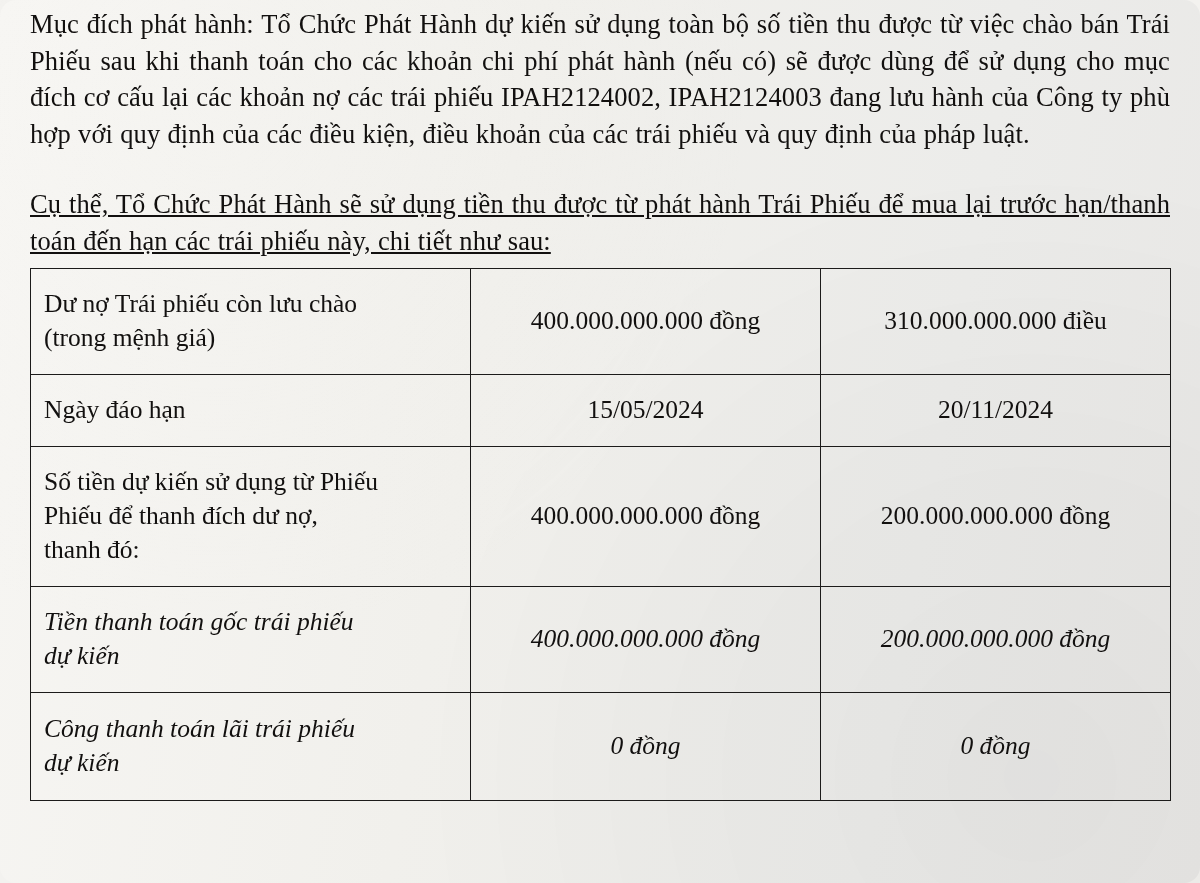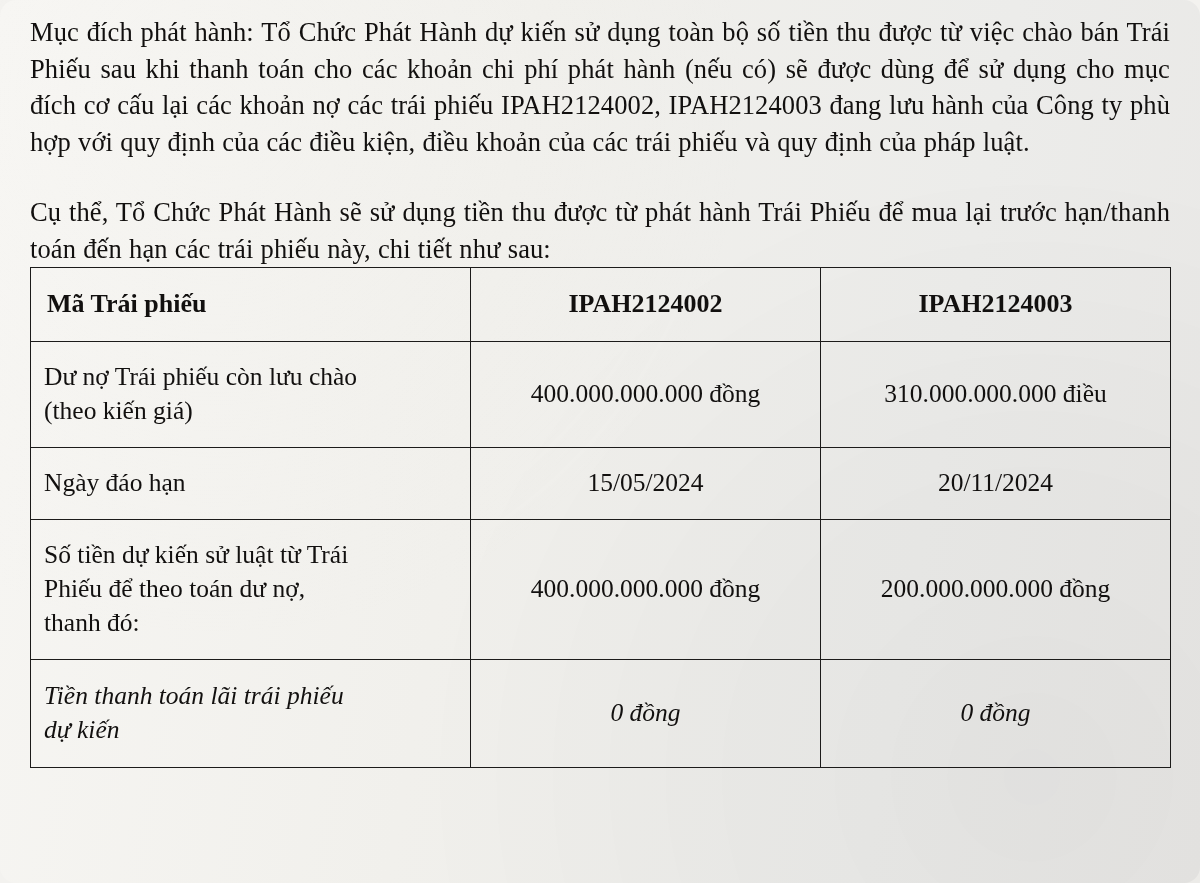--- a/index.html
+++ b/index.html
@@ -15,21 +15,21 @@
     color: #12100f;
     overflow: hidden;
   }
   .page {
     position: relative;
     width: 1200px;
     height: 883px;
     background:
       linear-gradient(100deg, #f7f6f3 0%, #f1f0ec 40%, #ececea 75%, #e9e8e6 100%);
     box-sizing: border-box;
-    padding: 14px 30px 0 30px;
+    padding: 6px 30px 0 30px;
     border-radius: 16px;
   }
   
   .page::after {
     content: "";
     position: absolute;
     inset: 0;
     pointer-events: none;
     background:
       radial-gradient(circle at 18% 12%, rgba(255,255,255,0.55) 0%, rgba(255,255,255,0) 42%),
@@ -44,20 +44,22 @@
     line-height: 36.5px;
     text-align: justify;
     text-justify: inter-word;
     letter-spacing: 0.1px;
     word-spacing: 0.5px;
   }
   p.para.first {
     margin-bottom: 34px;
   }
   p.para.second {
+    margin-bottom: 9px;
+    text-decoration: underline;
   }
 
   table.bond-table {
     border-collapse: collapse;
     width: 1140px;
     table-layout: fixed;
     background: transparent;
   }
   table.bond-table td {
     border: 1.6px solid #1c1b1a;
@@ -96,55 +98,58 @@
 
   <p class="para second">Cụ thể, Tổ Chức Phát Hành sẽ sử dụng tiền thu được từ phát hành Trái Phiếu để mua lại trước hạn/thanh toán đến hạn các trái phiếu này, chi tiết như sau:</p>
 
   <table class="bond-table">
     <colgroup>
       <col class="c-label">
       <col class="c-v1">
       <col class="c-v2">
     </colgroup>
     <tbody>
-      <tr class="r-header">
-        <td class="hdr label">Mã Trái phiếu</td>
-        <td class="hdr value">IPAH2124002</td>
-        <td class="hdr value">IPAH2124003</td>
-      </tr>
 
       <tr class="r-outstanding">
         <td class="label">
           <span>Dư nợ Trái phiếu còn lưu chào</span><br>
-          <span>(theo kiến giá)</span>
+          <span>(trong mệnh giá)</span>
         </td>
         <td class="value nowrap">400.000.000.000 đồng</td>
         <td class="value nowrap">310.000.000.000 điều</td>
       </tr>
 
       <tr class="r-maturity">
         <td class="label">Ngày đáo hạn</td>
         <td class="value nowrap">15/05/2024</td>
         <td class="value nowrap">20/11/2024</td>
       </tr>
 
       <tr class="r-amount">
         <td class="label">
-          <span>Số tiền dự kiến sử luật từ Trái</span><br>
-          <span>Phiếu để theo toán dư nợ,</span><br>
+          <span>Số tiền dự kiến sử dụng từ Phiếu</span><br>
+          <span>Phiếu để thanh đích dư nợ,</span><br>
           <span>thanh đó:</span>
         </td>
         <td class="value nowrap">400.000.000.000 đồng</td>
         <td class="value nowrap">200.000.000.000 đồng</td>
       </tr>
 
+      <tr class="r-principal">
+        <td class="label italic">
+          <span>Tiền thanh toán gốc trái phiếu</span><br>
+          <span>dự kiến</span>
+        </td>
+        <td class="value italic nowrap">400.000.000.000 đồng</td>
+        <td class="value italic nowrap">200.000.000.000 đồng</td>
+      </tr>
 
       <tr class="r-interest">
         <td class="label italic">
-          <span>Tiền thanh toán lãi trái phiếu</span><br>
+          <span>Công thanh toán lãi trái phiếu</span><br>
           <span>dự kiến</span>
         </td>
         <td class="value italic nowrap">0 đồng</td>
         <td class="value italic nowrap">0 đồng</td>
       </tr>
 
     </tbody>
   </table>
 
 </div>

